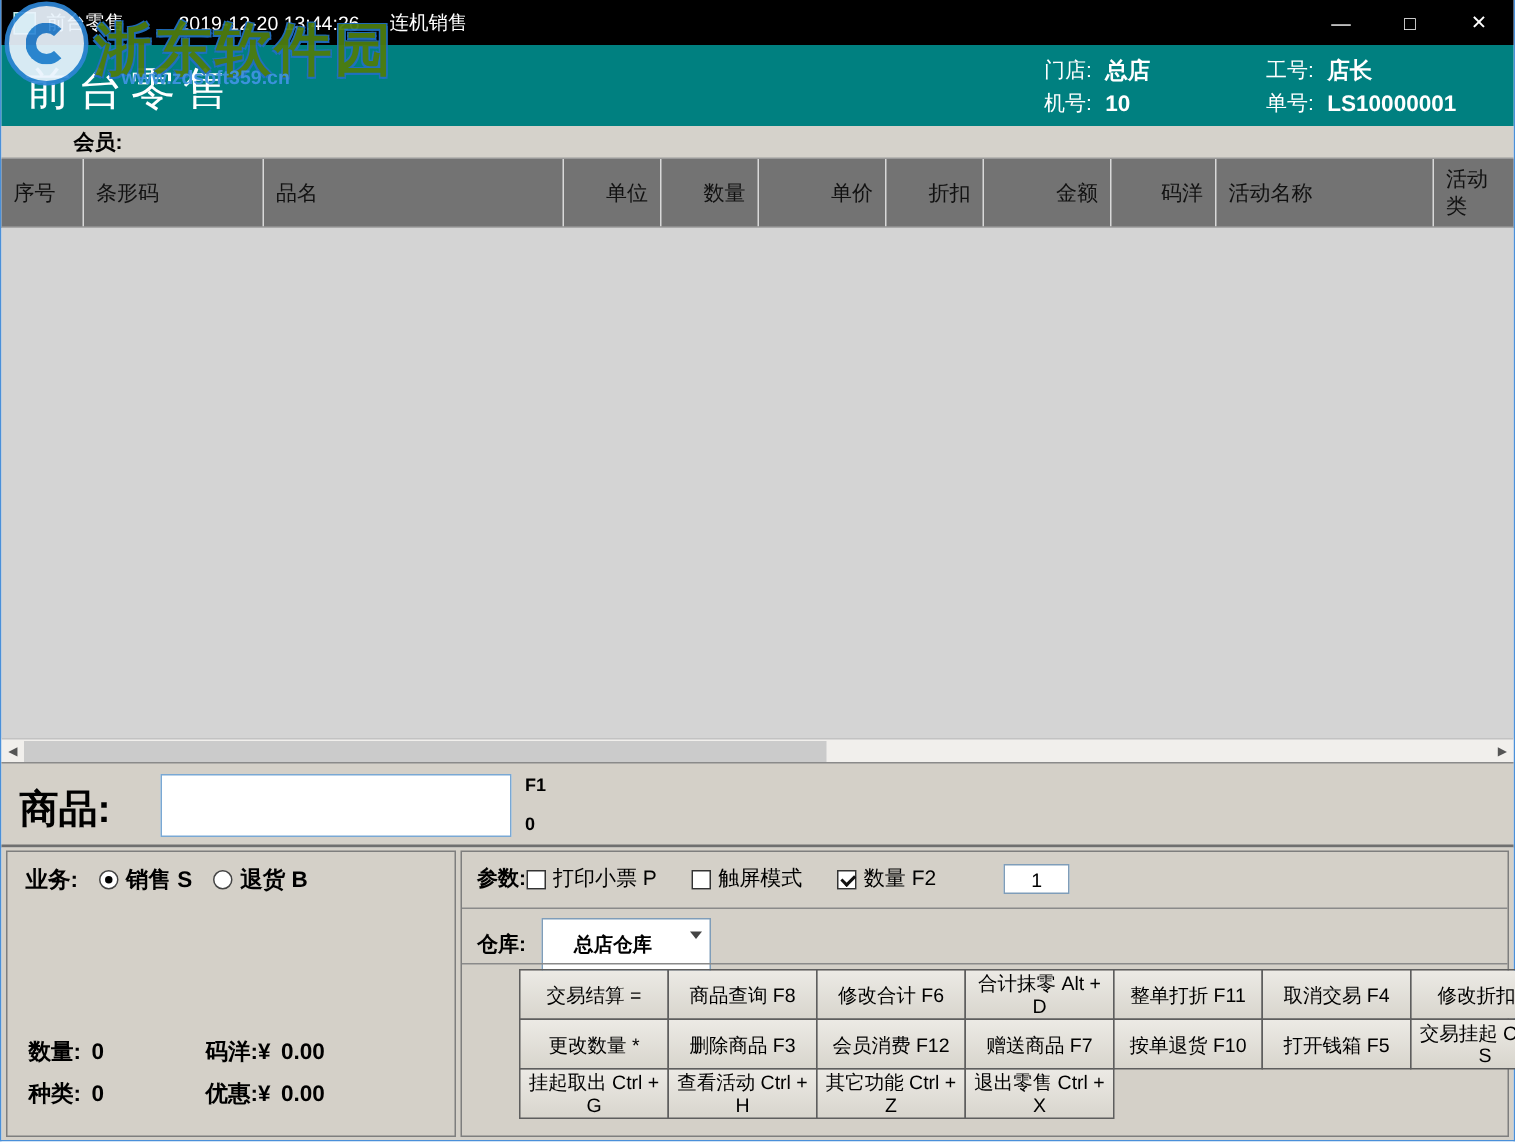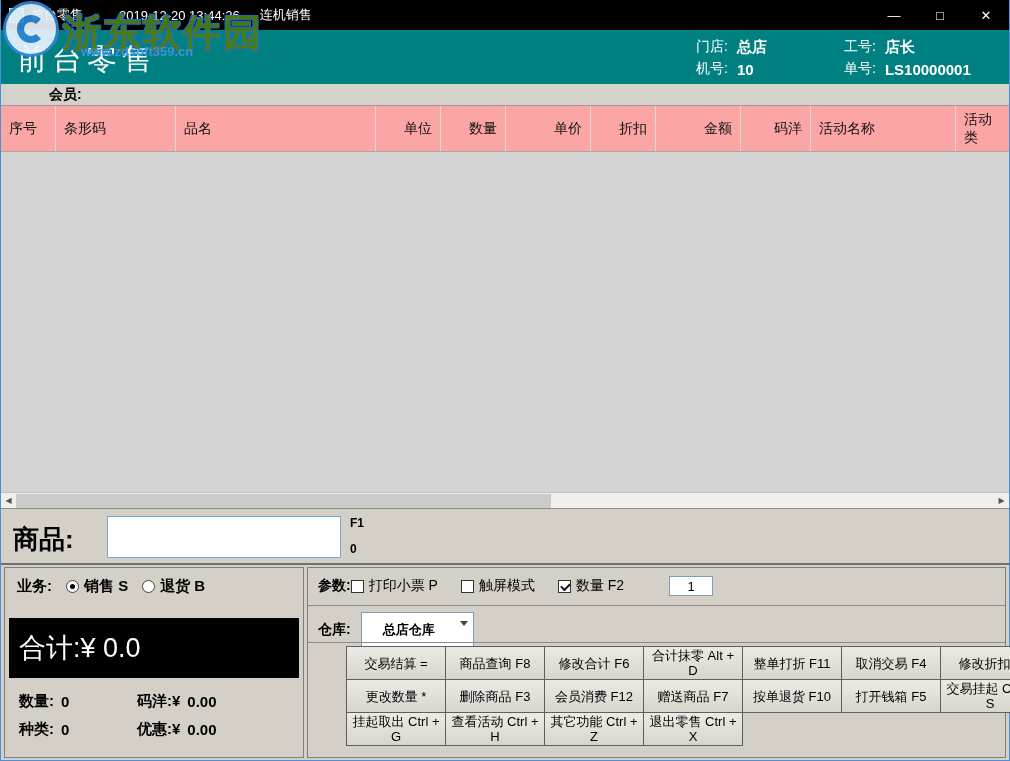--- a/index.html
+++ b/index.html
@@ -22,21 +22,21 @@
   .info-col.c1 { left:695px; } .info-col.c2 { left:843px; }
   .info-pair { height:22px; display:flex; align-items:center; font-size:14px; white-space:nowrap; }
   .info-label { margin-right:9px; }
   .info-value { font-weight:bold; font-size:15px; }
 
   
   .member-bar { position:absolute; top:84px; height:22px; width:100%; background:#d5d2cb; border-bottom:1px solid #9a9a9a; display:flex; align-items:center;padding-left:28px; }
   .member-label { font-weight:bold; font-size:14px; margin-left:20px; color:#000; }
 
   
-  .table-header { position:absolute; top:106px; height:46px; width:100%; background:#fca5a5; display:flex; border-bottom:1px solid #a8a8a8; overflow:hidden; }
+  .table-header { position:absolute; top:106px; height:46px; width:100%; background:#737373; display:flex; border-bottom:1px solid #a8a8a8; overflow:hidden; }
   .th { border-right:1px solid #d9d9d9; display:flex; align-items:center; font-size:14px; color:#111; padding:0 8px; flex:none; }
   .th.right { justify-content:flex-end; }
   .w0{width:55px}.w1{width:120px}.w2{width:200px}.w3{width:65px}.w4{width:65px}.w5{width:85px}
   .w6{width:65px}.w7{width:85px}.w8{width:70px}.w9{width:145px}.w10{flex:1 1 auto; border-right:none;}
   .table-body { position:absolute; top:152px; height:340px; width:100%; background:#d4d4d4; }
 
   
   .hscroll { position:absolute; top:492px; height:16px; width:100%; background:#f1efec; border-top:1px solid #c2c2c2; }
   .hs-arrow { position:absolute; top:0; width:15px; height:15px; display:flex; align-items:center; justify-content:center; font-size:8px; color:#555; }
   .hs-left { left:0; } .hs-right { right:0; }
@@ -175,21 +175,20 @@
         <span class="radio-item">
           <span class="radio checked"></span>
           <span>销售 S</span>
         </span>
         <span class="radio-item">
           <span class="radio"></span>
           <span>退货 B</span>
         </span>
       </div>
 
-      <div class="total-box">合计:¥ 0.0</div>
 
       <div class="stats">
         <div class="stat-cell">
           <span>数量:</span>
           <span class="stat-val">0</span>
         </div>
         <div class="stat-cell">
           <span>码洋:¥</span>
           <span class="stat-val">0.00</span>
         </div>

